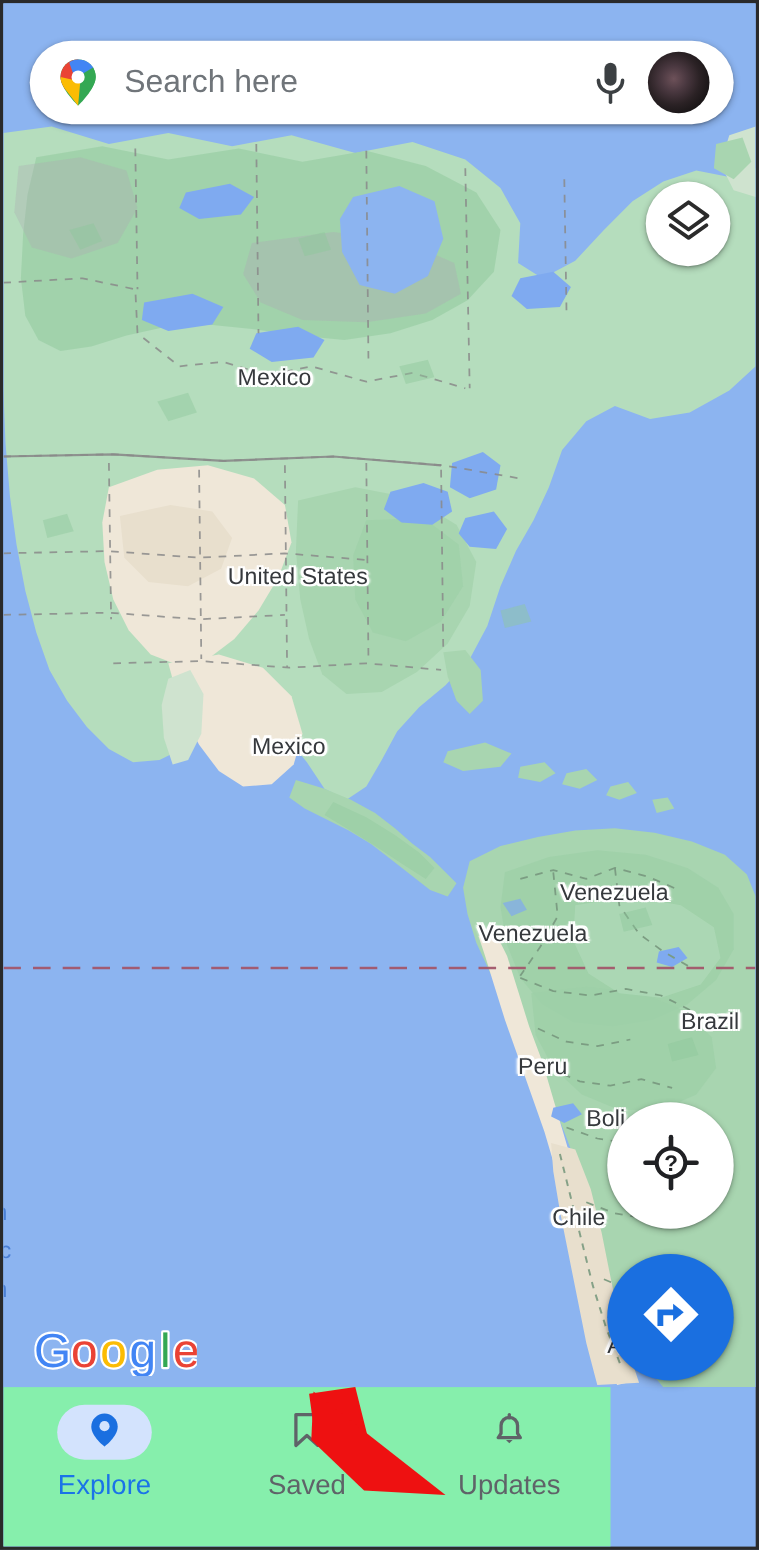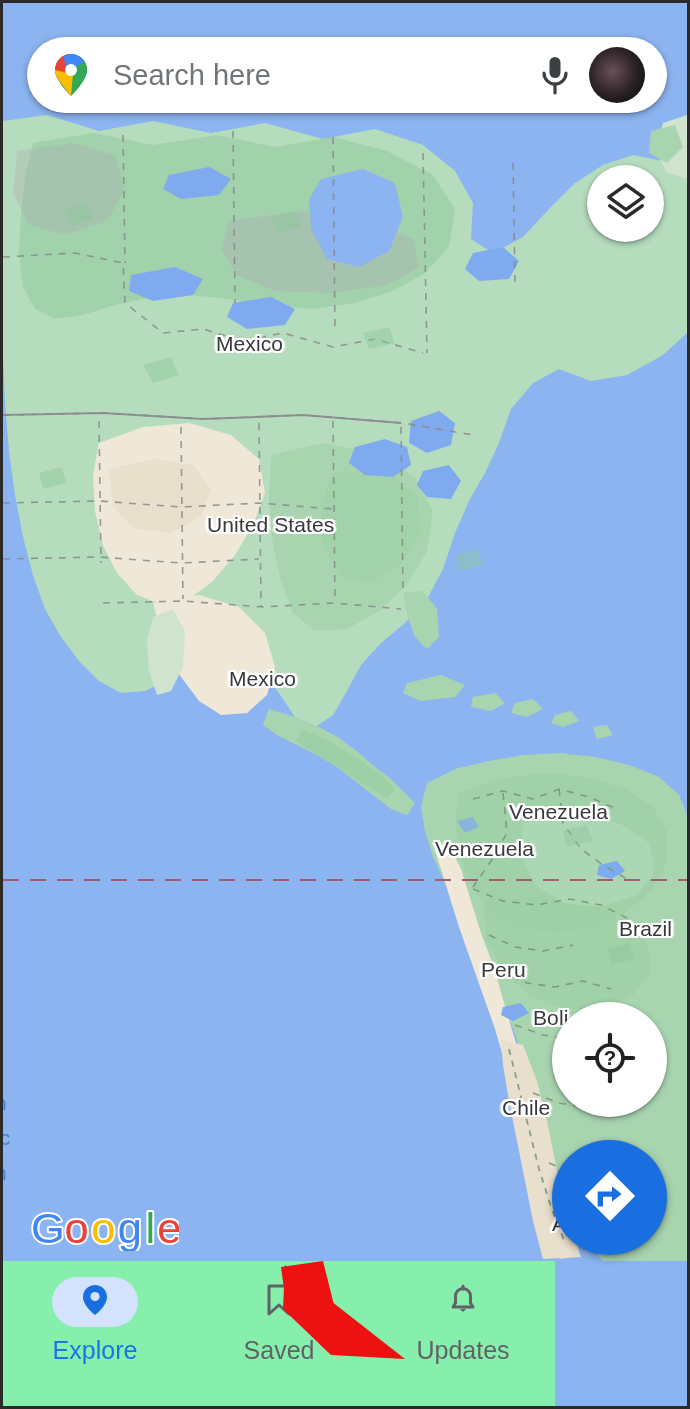--- a/index.html
+++ b/index.html
@@ -292,21 +292,21 @@
         </g>
       </g>
     </svg>
 
     <div class="map-label" style="left:213px; top:329px;">Mexico</div>
     <div class="map-label" style="left:204px; top:510px;">United States</div>
     <div class="map-label" style="left:226px; top:664px;">Mexico</div>
     <div class="map-label" style="left:506px; top:797px;">Venezuela</div>
     <div class="map-label" style="left:432px; top:834px;">Venezuela</div>
     <div class="map-label" style="left:616px; top:914px;">Brazil</div>
-    <div class="map-label" style="left:458px; top:955px;padding-left:20px;">Peru</div>
+    <div class="map-label" style="left:448px; top:955px;padding-left:20px;">Peru</div>
     <div class="map-label" style="left:530px; top:1003px;">Boli</div>
     <div class="map-label" style="left:499px; top:1093px;">Chile</div>
     <div class="map-label" style="left:549px; top:1209px;">A</div>
 
     <div class="ocean-label" style="left:-8px; top:1082px;">n<br>ic<br>n</div>
   </div>
 
   <div id="searchbar">
     <span class="maps-pin">
       <svg viewBox="0 0 40 46" width="40" height="46">

